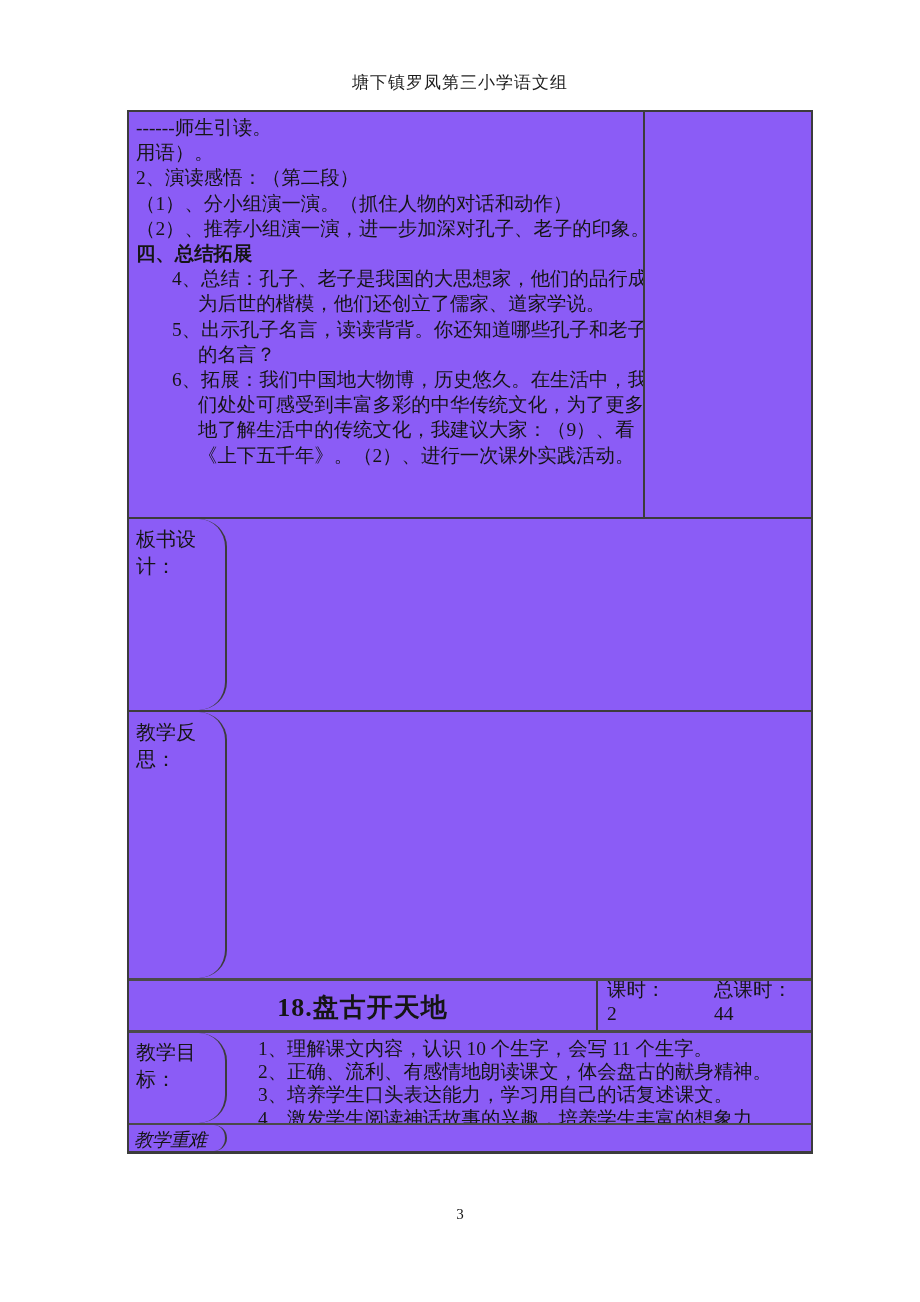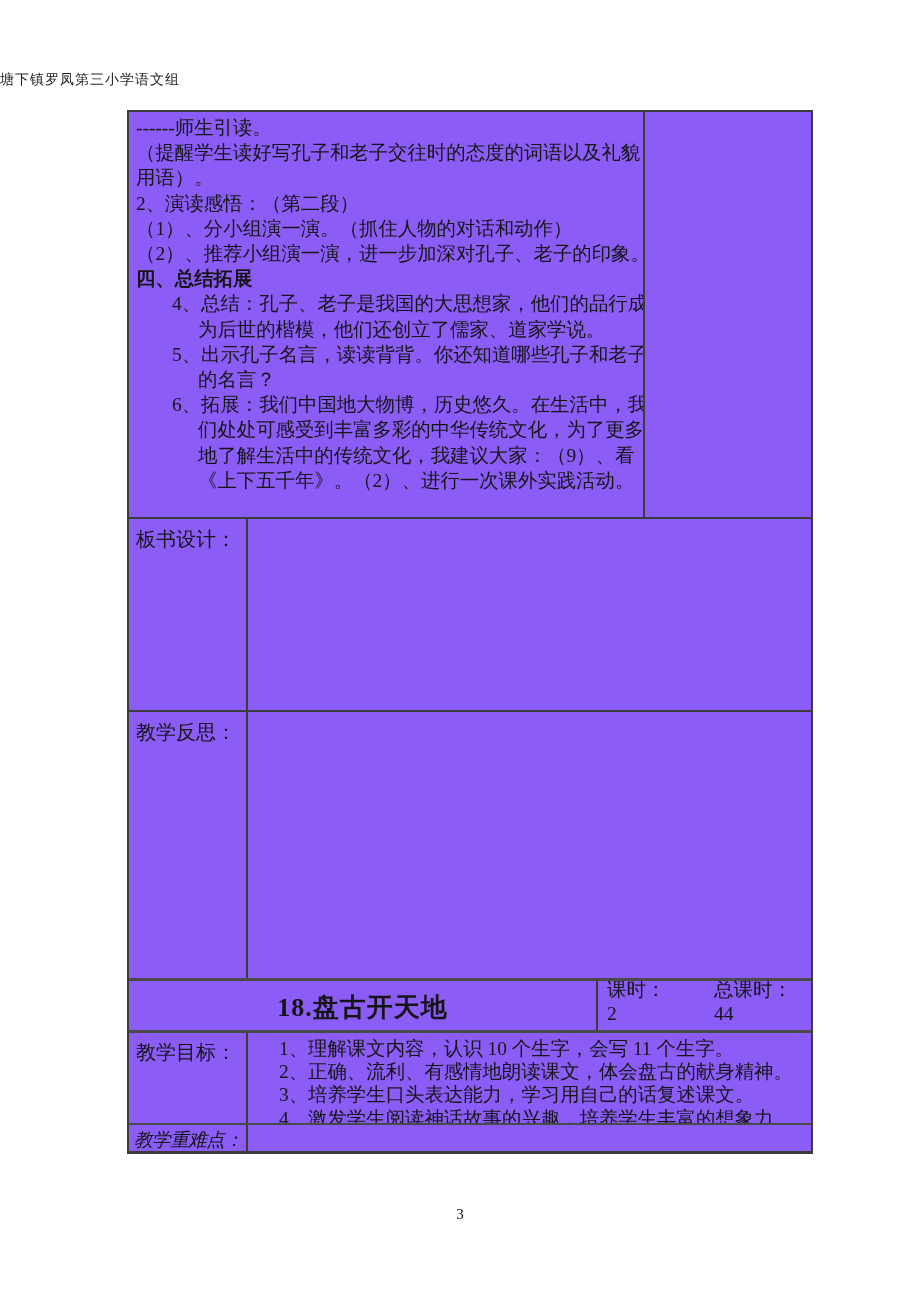--- a/index.html
+++ b/index.html
@@ -1,38 +1,38 @@
 <!DOCTYPE html>
 <html><head>
 <meta charset="utf-8">
 <style>
   html,body{margin:0;padding:0;background:#ffffff;}
   .page{
     position:relative;width:920px;height:1302px;background:#ffffff;
     font-family:"Liberation Serif","DejaVu Serif",serif;color:#151515;overflow:hidden;
   }
   .page-header{
-    position:absolute;top:71px;left:0;width:100%;text-align:left;
-    font-size:14px;letter-spacing:1px;color:#1c1c1c;
+    position:absolute;top:71px;left:0;width:100%;text-align:center;
+    font-size:17px;letter-spacing:1px;color:#1c1c1c;
   }
   .doc-table{
     position:absolute;left:127px;top:110px;width:686px;
     border:2px solid #3c3c3c;border-bottom-width:3px;box-sizing:border-box;background:#8b5cf6;
   }
   .row{display:flex;box-sizing:border-box;overflow:hidden;}
   .cell{box-sizing:border-box;overflow:hidden;}
   
   .rowA{height:405px;}
   .rowA .c1{width:516px;border-right:2px solid #3c3c3c;padding:3px 4px 0 7px;}
   .rowA .c2{flex:1;}
   
   .rowB{height:193px;border-top:2px solid #3c3c3c;}
   .rowC{height:268px;border-top:2px solid #3c3c3c;}
   .rowB .lab,.rowC .lab,.rowE .lab,.rowF .lab{
-    width:119px;border-right:2px solid #3c3c3c;padding:7px 0 0 7px;font-size:20px;
+    width:98px;border-right:2px solid #3c3c3c;padding:7px 0 0 7px;font-size:20px;border-radius:28px;
   }
   .rowB .c2,.rowC .c2,.rowE .c2,.rowF .c2{flex:1;}
   
   .rowD{height:52px;border-top:3px solid #4a4a4a;}
   .rowD .c1{
     width:469px;border-right:2px solid #3c3c3c;text-align:center;
     font-size:26px;font-weight:600;padding-top:9px;letter-spacing:1px;
   }
   .rowD .c2{flex:1;display:flex;align-items:flex-end;gap:39px;
     padding:0 0 5px 9px;font-size:19.5px;}
@@ -60,21 +60,20 @@
 
 <div class="page">
 
   <div class="page-header">塘下镇罗凤第三小学语文组</div>
 
   <div class="doc-table">
 
     <div class="row rowA">
       <div class="cell c1" id="section1-lines">
           <div class="s1line ind0">------师生引读。</div>
-          <div class="s1line ind0">（提醒学生读好写孔子和老子交往时的态度的词语以及礼貌</div>
           <div class="s1line ind0">用语）。</div>
           <div class="s1line ind0">2、演读感悟：（第二段）</div>
           <div class="s1line ind0">（1）、分小组演一演。（抓住人物的对话和动作）</div>
           <div class="s1line ind0">（2）、推荐小组演一演，进一步加深对孔子、老子的印象。</div>
           <div class="s1line ind0 b">四、总结拓展</div>
           <div class="s1line ind1">4、总结：孔子、老子是我国的大思想家，他们的品行成</div>
           <div class="s1line ind2">为后世的楷模，他们还创立了儒家、道家学说。</div>
           <div class="s1line ind1">5、出示孔子名言，读读背背。你还知道哪些孔子和老子</div>
           <div class="s1line ind2">的名言？</div>
           <div class="s1line ind1">6、拓展：我们中国地大物博，历史悠久。在生活中，我</div>

